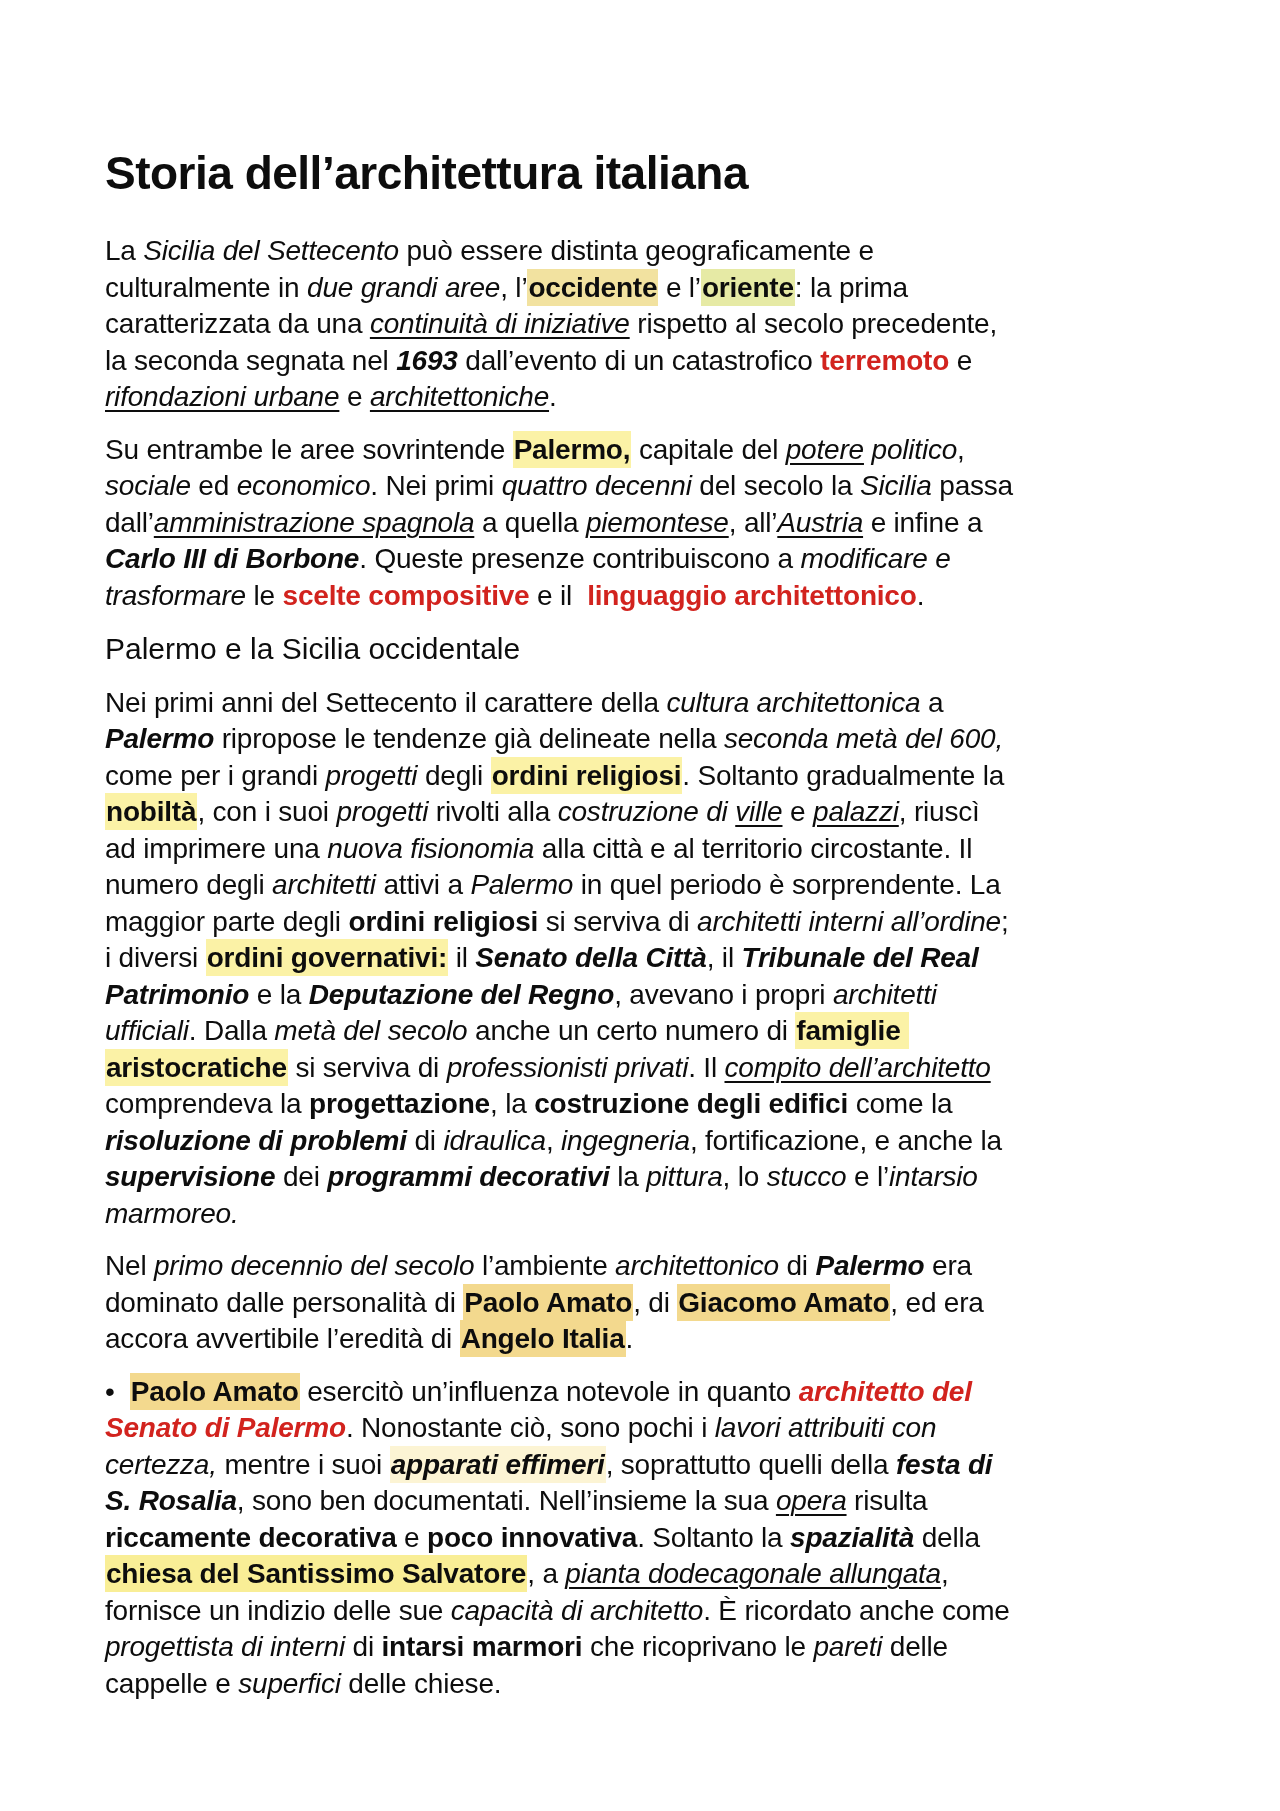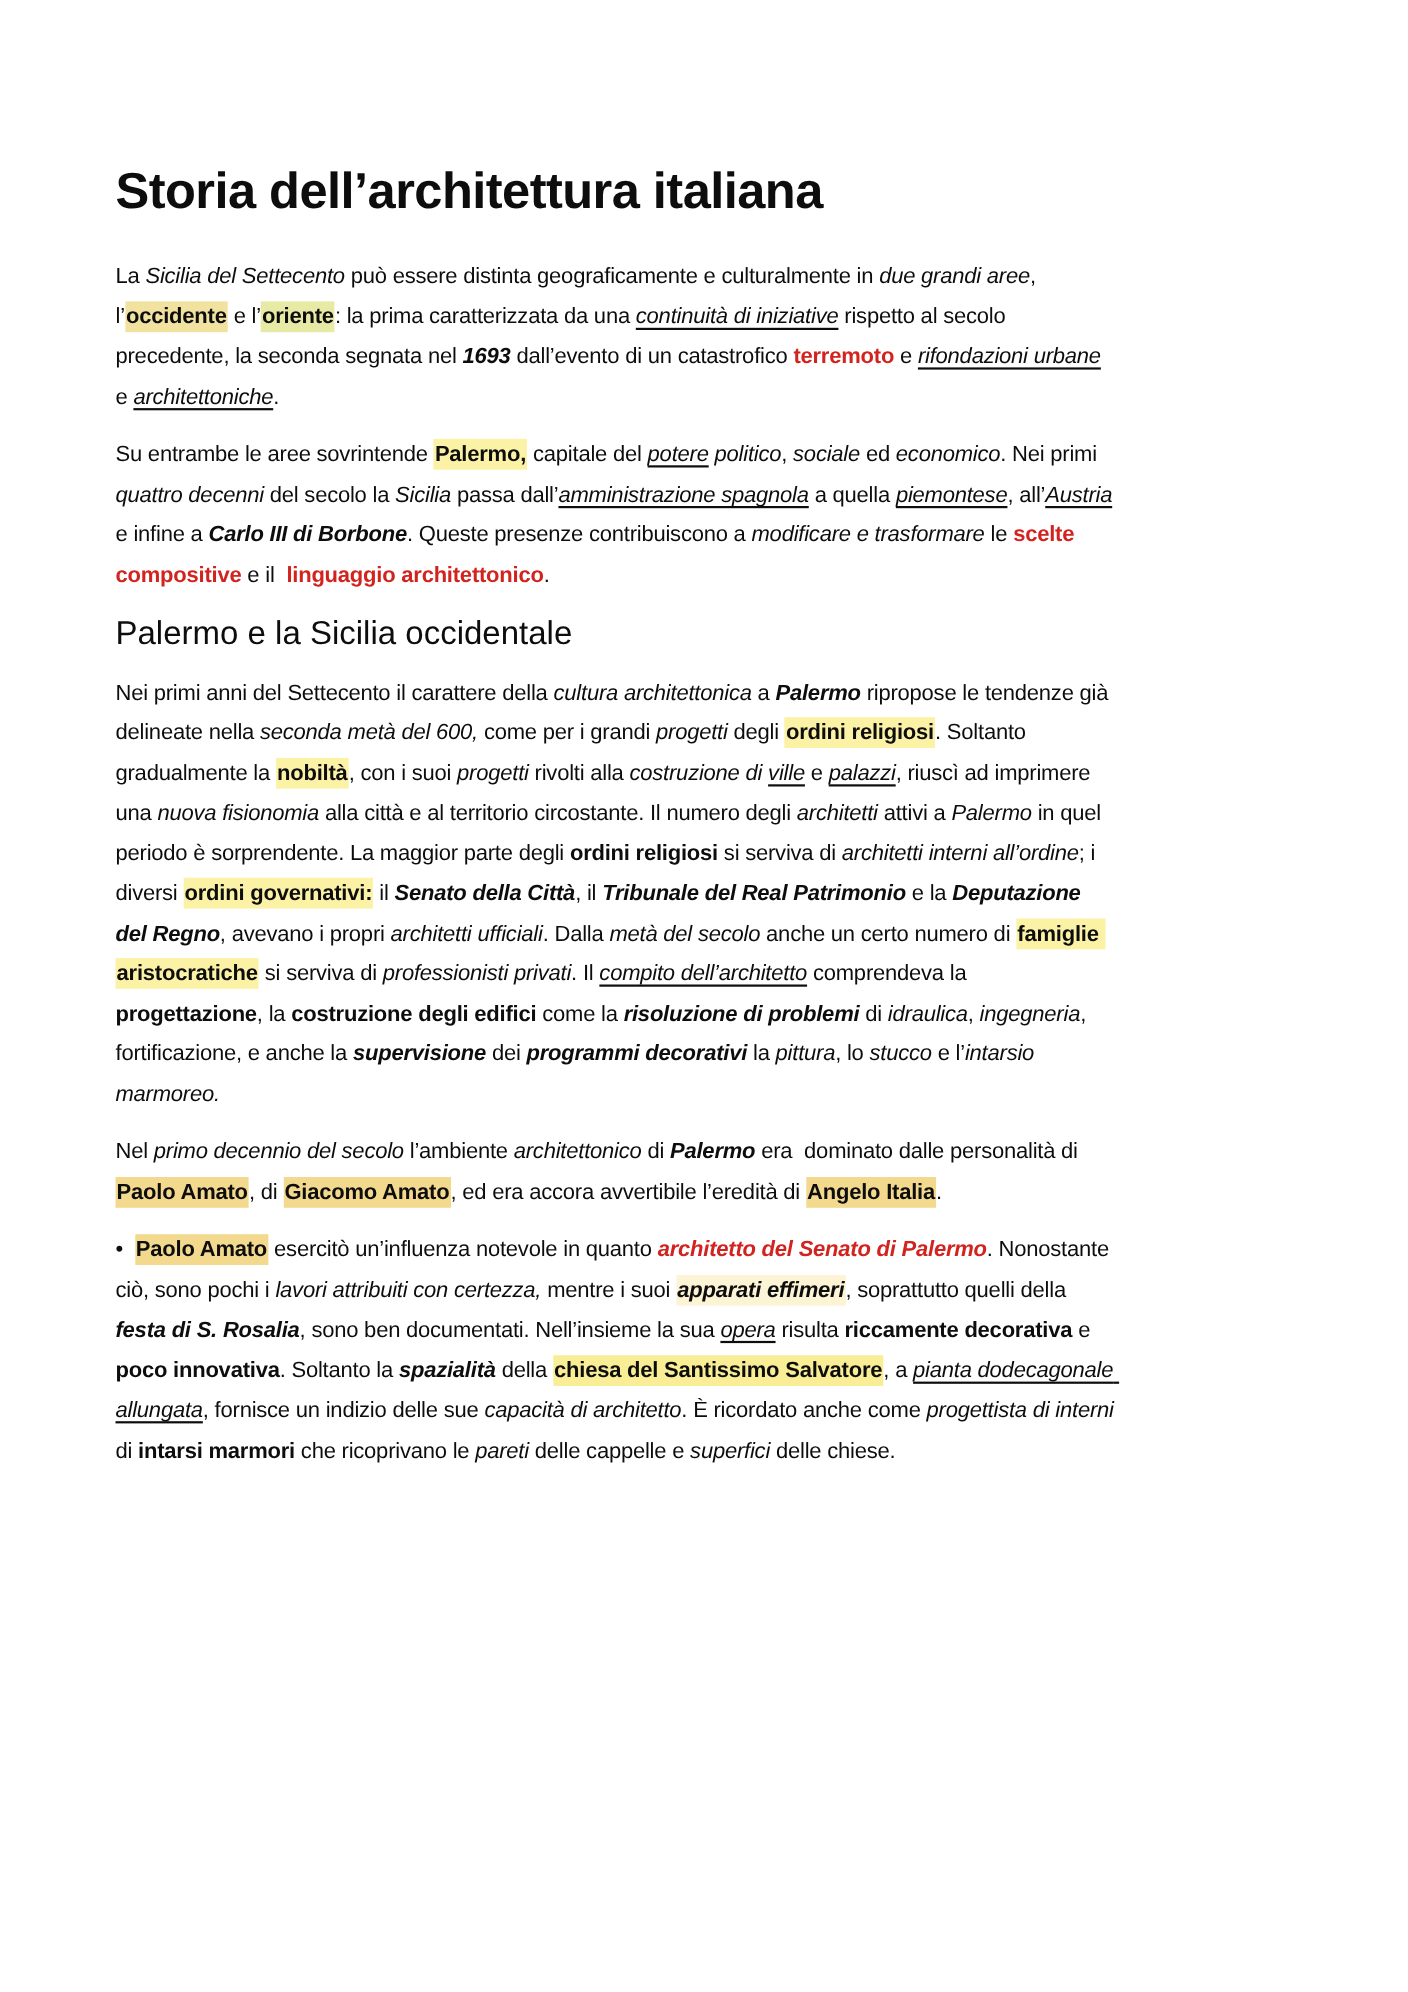--- a/index.html
+++ b/index.html
@@ -27,21 +27,21 @@
   }
   .section-heading {
     font-size: 30px;
     font-weight: 400;
     line-height: 1.25;
     margin: 0 0 17px 0;
   }
   .section-heading.spaced {
   }
   .para {
-    font-size: 20px;
+    font-size: 28px;
     line-height: 36.5px;
     letter-spacing: -0.2px;
     margin: 0 0 16px 0;
     max-width: 910px;
     white-space: pre-wrap;
   }
   .para span.b  { font-weight: 700; }
   .para span.i  { font-style: italic; }
   .para span.u  { text-decoration: underline; text-decoration-thickness: 2px; text-underline-offset: 3.5px; }
   .para span.hl {

